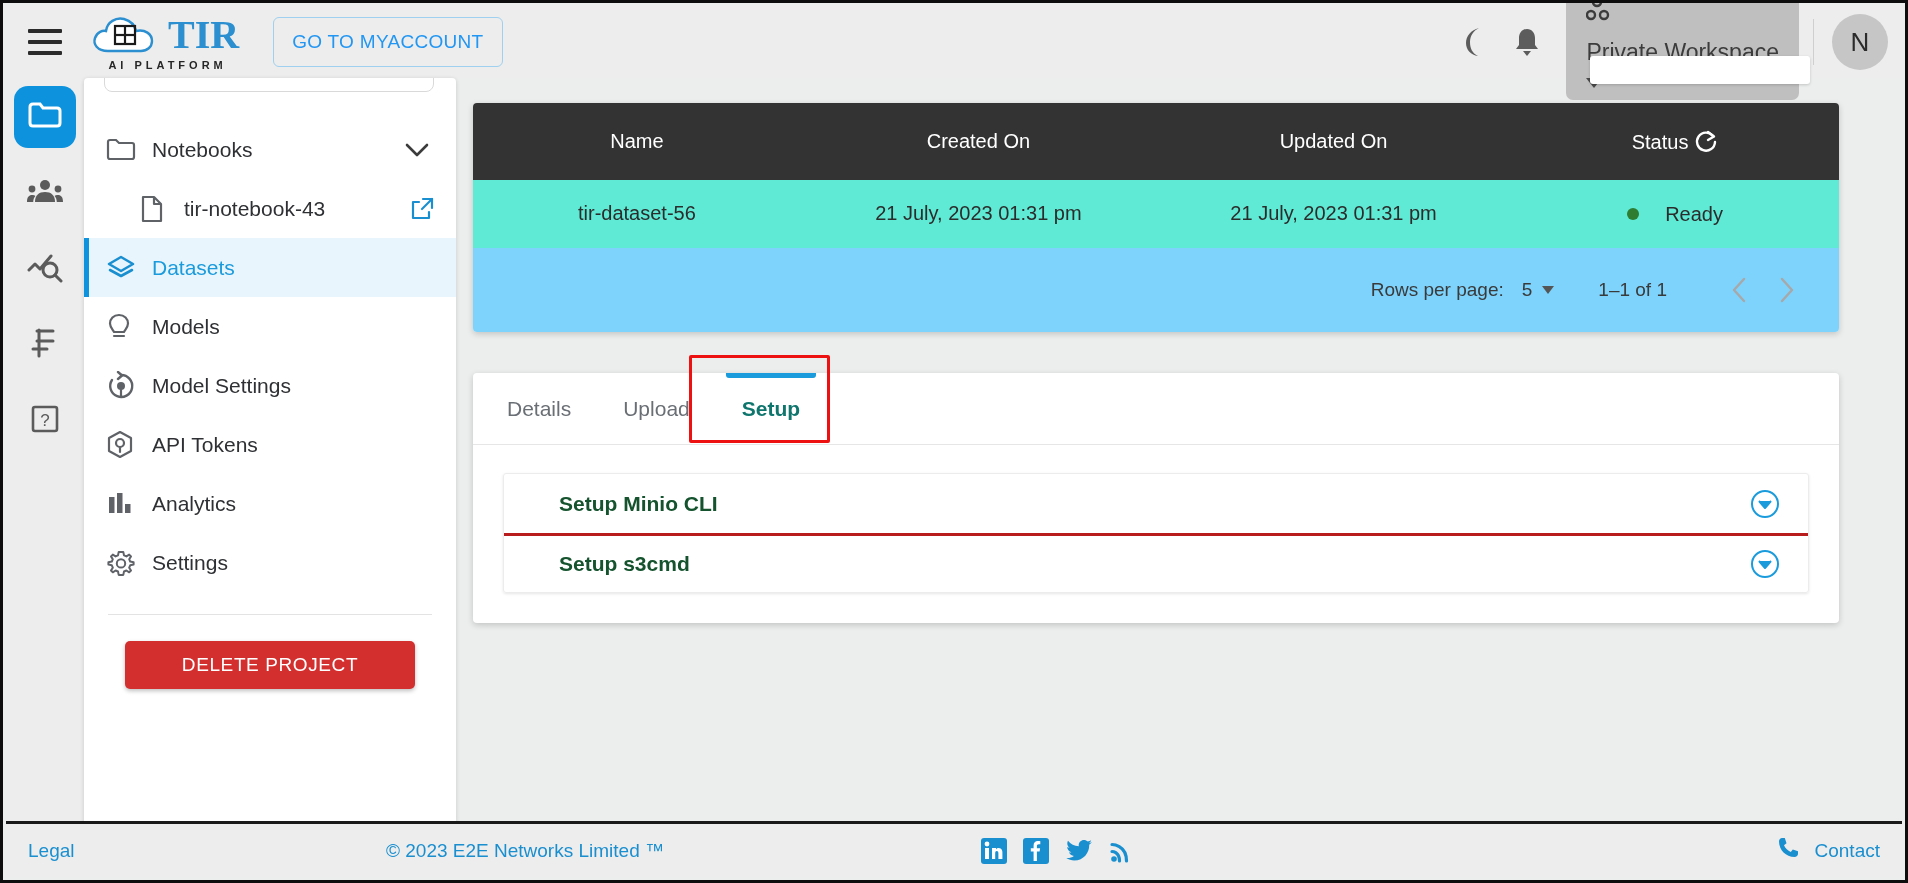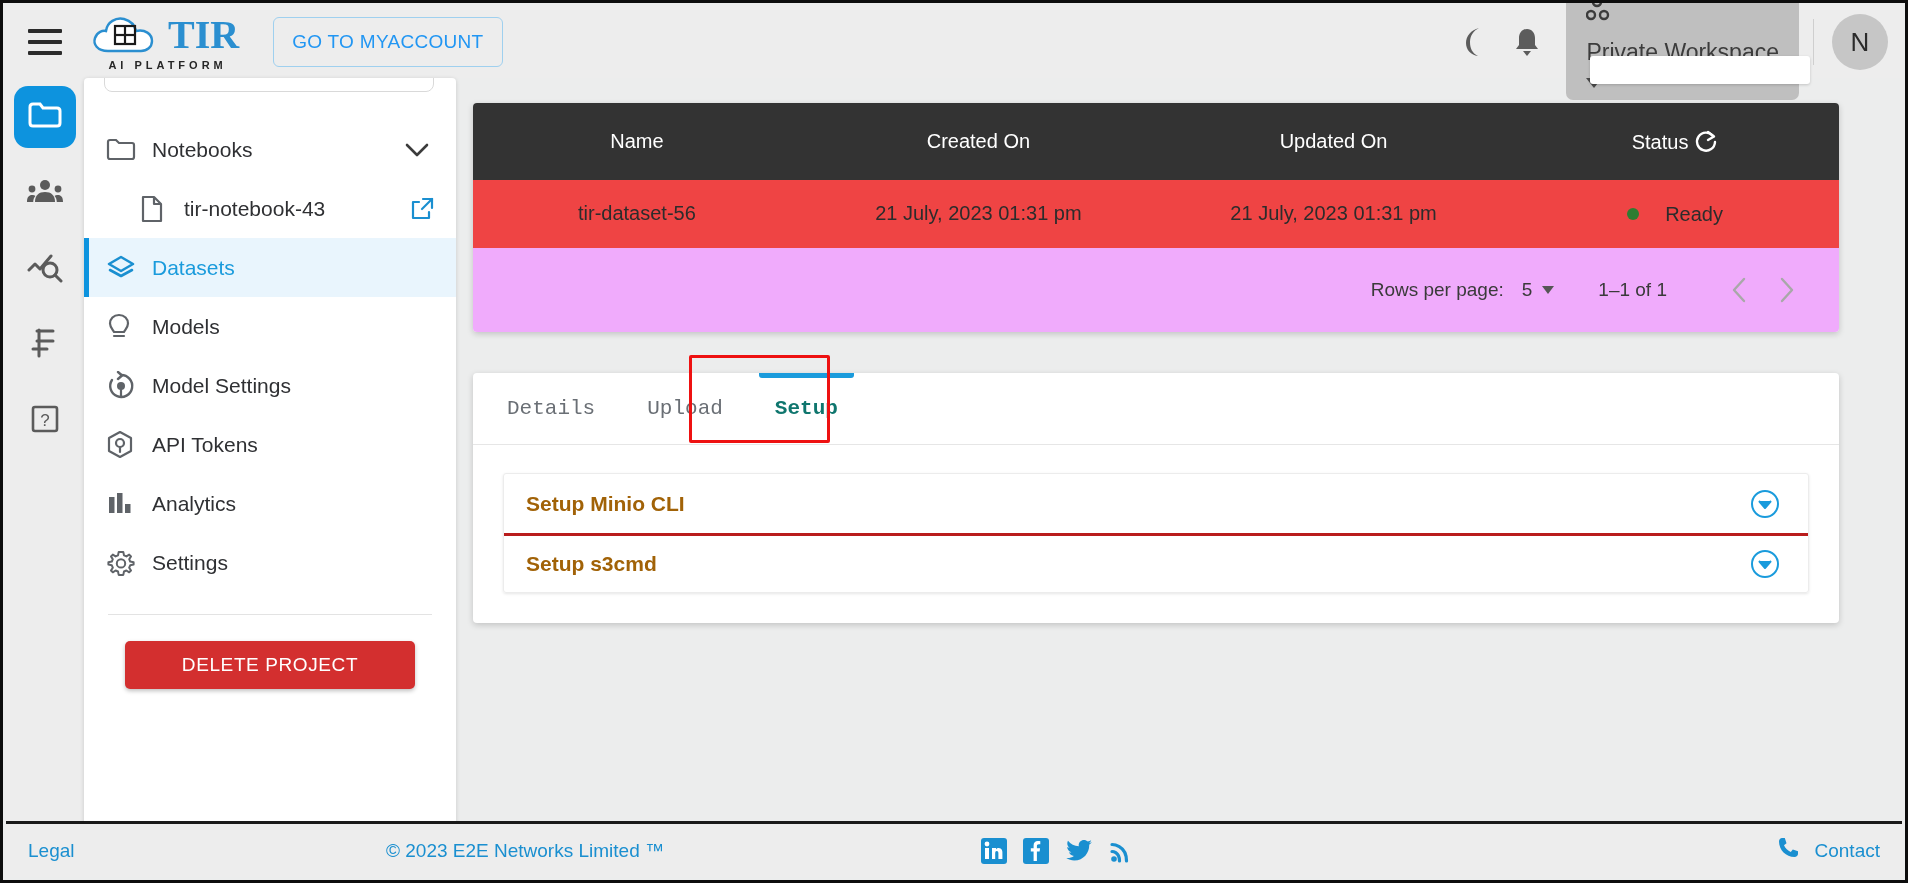--- a/index.html
+++ b/index.html
@@ -131,61 +131,61 @@
     background: #fff; border-radius: 4px; box-shadow: 0 2px 6px rgba(0,0,0,.18);
     overflow: hidden;
   }
   table.dt { width: 100%; border-collapse: collapse; }
   table.dt thead tr { background: #333333; }
   table.dt th {
     color: #ffffff; font-size: 20px; font-weight: normal;
     padding: 26px 0; text-align: center;
   }
   table.dt th .refresh { display:inline-flex; vertical-align:-4px; margin-left: 6px; }
-  table.dt tbody tr { background: #ef4444; }
+  table.dt tbody tr { background: #5eead4; }
   table.dt td {
     font-size: 20px; color: #2c2c2c; padding: 22px 0; text-align: center;
   }
   .status-cell { display:inline-flex; align-items:center; gap:26px; }
   .dot { width: 12px; height: 12px; border-radius: 50%; background: #2e7d32; display:inline-block; }
   .pager {
-    background:#f0abfc; display:flex; align-items:center; justify-content:flex-end;
+    background:#7dd3fc; display:flex; align-items:center; justify-content:flex-end;
     gap: 0; padding: 20px 30px 20px 0; font-size: 19px; color:#3a3a3a;
   }
   .pager .lbl { margin-right: 18px; }
   .pager .rpp { display:flex; align-items:center; gap: 10px; cursor:pointer; margin-right: 44px; }
   .pager .rpp .caret { width:0;height:0;border-left:6px solid transparent;border-right:6px solid transparent;border-top:8px solid #555; }
   .pager .range { margin-right: 50px; }
   .pager .arrow { width: 46px; height: 44px; display:flex; align-items:center; justify-content:center; color:#a8a8a8; cursor:pointer; }
 
   .tab-card {
     position: absolute; left: 0; top: 295px; right: 46px; height: 250px;
     background:#fff; border-radius: 4px; box-shadow: 0 2px 6px rgba(0,0,0,.18);
   }
   .tabs { display:flex; align-items:stretch; height: 72px; border-bottom: 1px solid #e6e6e6; padding-left: 8px; }
   .tab {
     position: relative; display:flex; align-items:center; justify-content:center;
-    padding: 0 26px; font-size: 21px; color: #6a6f75; cursor:pointer;font-family:Liberation Mono, monospace;
+    padding: 0 26px; font-size: 21px; color: #6a6f75; cursor:pointer;
   }
   .tab.active { color:#0f766e; font-weight: bold; }
   .tab.active::before {
     content:""; position:absolute; left: 10px; right: 10px; top: 0; height: 5px;
     background:#1a9bdc; border-radius: 0 0 3px 3px;
   }
   .tab-highlight {
     position:absolute; left: 216px; top: -18px; width: 141px; height: 88px;
     border: 3px solid #ee1111; border-radius: 2px; pointer-events:none;
   }
 
   .acc-wrap { margin: 28px 30px 0 30px; border: 1px solid #ececec; border-radius: 3px; box-shadow: 0 1px 3px rgba(0,0,0,.10); }
   .acc-row {
     display:flex; align-items:center; height: 59px; padding: 0 28px 0 22px; cursor:pointer;
   }
   .acc-row + .acc-row { border-top: 3px solid #b91c1c; }
-  .acc-title { font-size: 21px; font-weight: bold; color:#a16207; }
+  .acc-title { font-size: 21px; font-weight: bold; color:#14532d;margin-left:33px; }
   .acc-ico { margin-left:auto; color:#1a9bdc; display:flex; }
 
   
   .footer {
     position:absolute; left:3px; right:3px; bottom:3px; height: 56px;
     background:#ededed; border-top: 3px solid #1a1a1a;
     display:flex; align-items:center;
   }
   .f-legal { margin-left: 22px; font-size: 19px; color:#1a8fd0; cursor:pointer; }
   .f-copy { position:absolute; left: 380px; font-size: 19px; color:#1a8fd0; }

